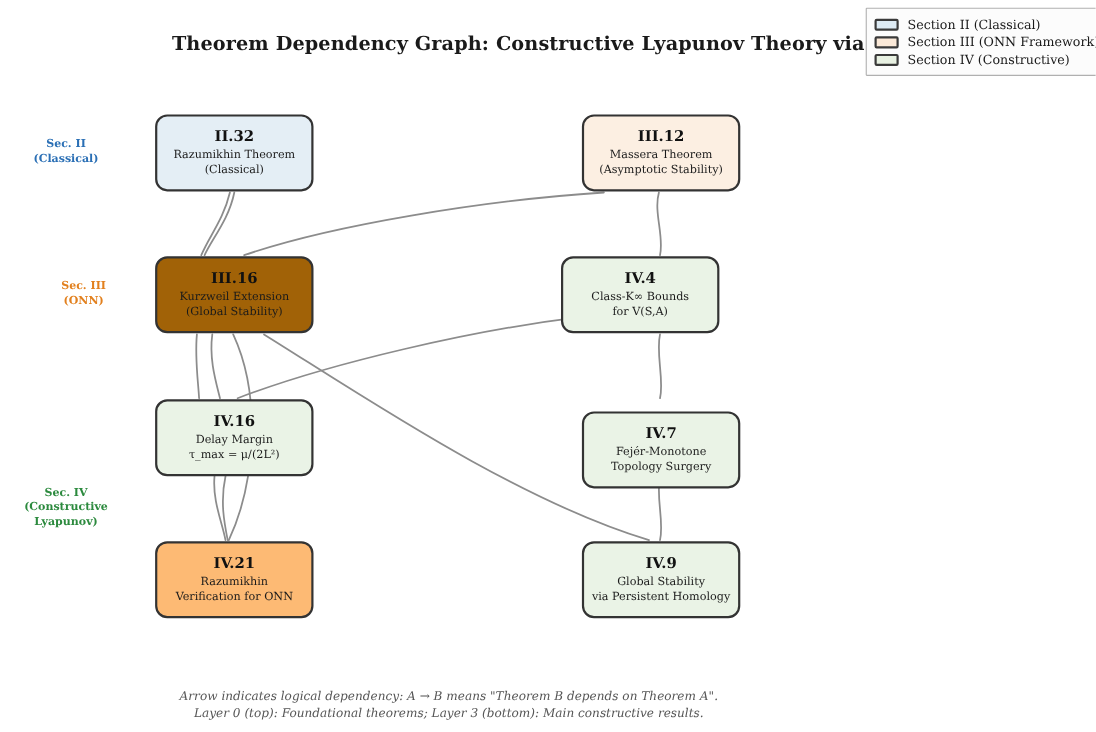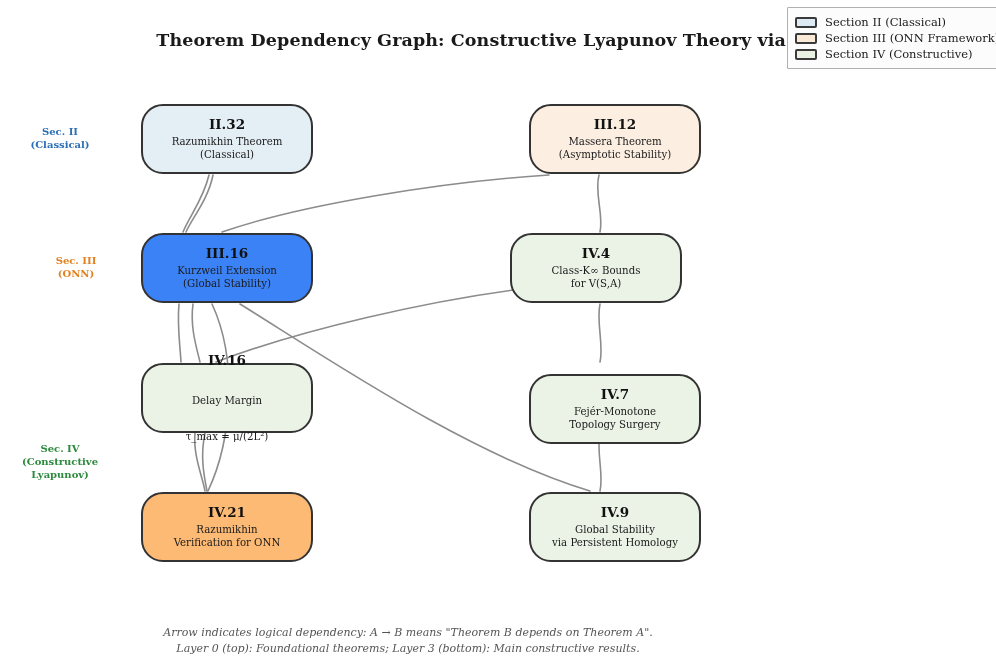--- a/index.html
+++ b/index.html
@@ -69,24 +69,24 @@
   .legend-label {
     font-family: "DejaVu Serif", "Liberation Serif", serif;
     font-size: 11.5px;
     color: #1a1a1a;
     white-space: nowrap;
   }
 
   
   .node {
     position: absolute;
-    width: 172px;
+    width: 144px;
     height: 70px;
     border: 2.6px solid #333333;
-    border-radius: 22px;
+    border-radius: 11px;
     box-sizing: border-box;
     display: flex;
     flex-direction: column;
     align-items: center;
     justify-content: center;
     z-index: 10;
   }
   .node-id {
     font-family: "DejaVu Serif", "Liberation Serif", serif;
     font-weight: bold;
@@ -182,33 +182,33 @@
   <div class="node-l1">Razumikhin Theorem</div>
   <div class="node-l2">(Classical)</div>
 </div>
 
 <div class="node" style="left: 529px; top: 104px; background: rgb(252, 239, 226);">
   <div class="node-id">III.12</div>
   <div class="node-l1">Massera Theorem</div>
   <div class="node-l2">(Asymptotic Stability)</div>
 </div>
 
-<div class="node" style="left: 141px; top: 233px; background: #3b82f6;">
+<div class="node" style="left: 141px; top: 233px; background: #a16207;">
   <div class="node-id">III.16</div>
   <div class="node-l1">Kurzweil Extension</div>
   <div class="node-l2">(Global Stability)</div>
 </div>
 
 <div class="node" style="left: 510px; top: 233px; background: rgb(234, 243, 230);">
   <div class="node-id">IV.4</div>
   <div class="node-l1">Class-K∞ Bounds</div>
   <div class="node-l2">for V(S,A)</div>
 </div>
 
-<div class="node" style="left: 141px; top: 363px; background: rgb(234, 243, 230); gap: 23px;">
+<div class="node" style="left: 141px; top: 363px; background: rgb(234, 243, 230);">
   <div class="node-id">IV.16</div>
   <div class="node-l1">Delay Margin</div>
   <div class="node-l2">τ_max = μ/(2L²)</div>
 </div>
 
 <div class="node" style="left: 529px; top: 374px; background: rgb(234, 243, 230);">
   <div class="node-id">IV.7</div>
   <div class="node-l1">Fejér-Monotone</div>
   <div class="node-l2">Topology Surgery</div>
 </div>

